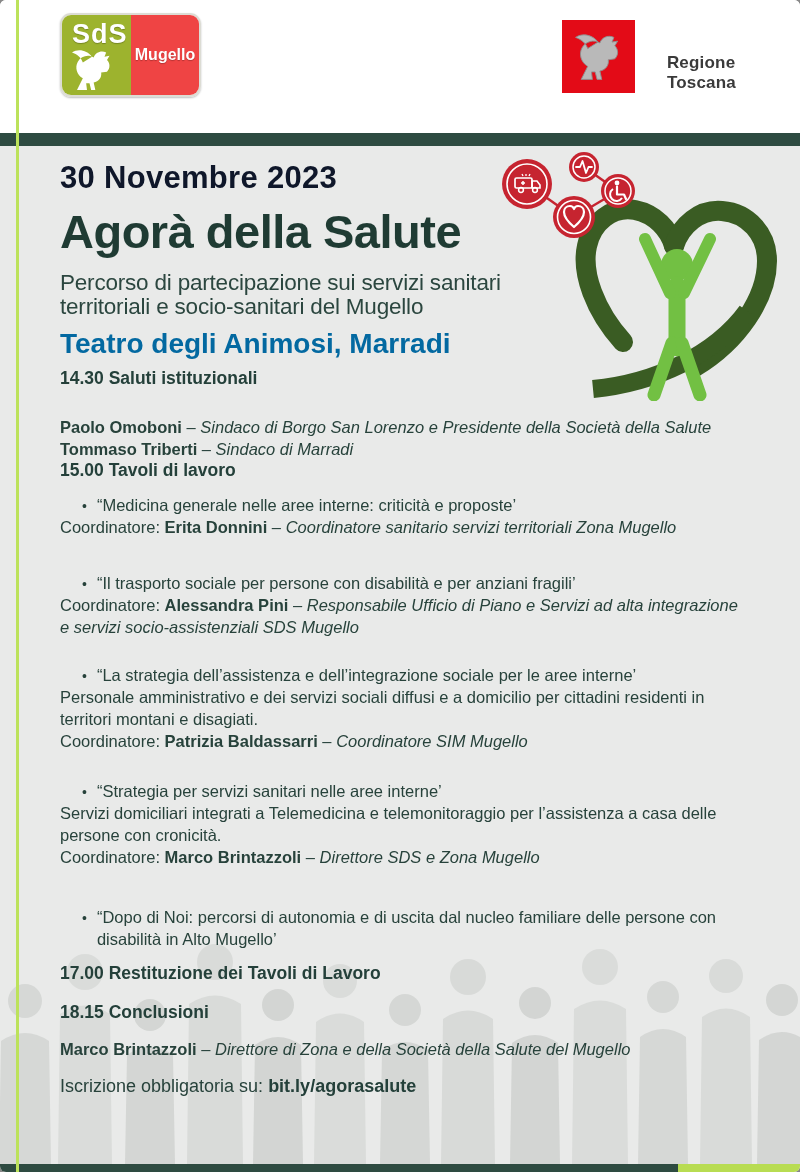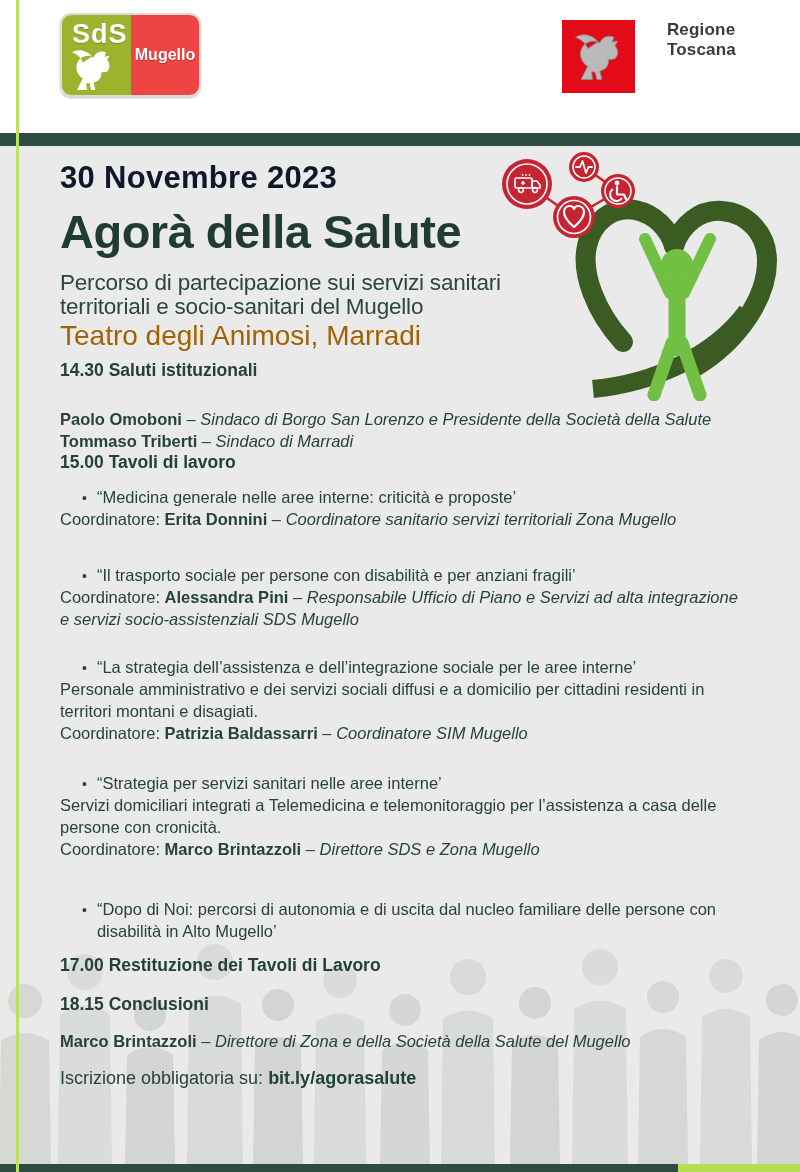--- a/index.html
+++ b/index.html
@@ -1,56 +1,56 @@
 <!DOCTYPE html>
 <html><head>
 <meta charset="utf-8">
 <style>
   * { margin:0; padding:0; box-sizing:border-box; }
   body { background:#888; }
   .page {
     width:800px; height:1172px; position:relative; overflow:hidden;
     background:#ffffff; font-family:"Liberation Sans", sans-serif;
-    margin:0 auto; color:#27423b;
+    margin:0 auto; color:#27423b;border-radius:6px;
   }
   
   .header-band { position:absolute; top:0; left:0; width:100%; height:133px; background:#ffffff; }
   .sds-logo {
     position:absolute; left:60px; top:13px; width:141px; height:84px;
     border-radius:11px; overflow:hidden; display:flex;
     border:2px solid #dcdcd4; box-shadow:0 1px 2px rgba(0,0,0,.25);
   }
   .sds-left { width:69px; background:#9db32e; position:relative; }
   .sds-acronym {
     position:absolute; top:4px; left:10px; color:#fff; font-weight:bold;
     font-size:27px; text-shadow:0 1px 1px rgba(0,0,0,.25); letter-spacing:1px;
   }
   .sds-horse { position:absolute; left:4px; bottom:0px; }
   .sds-right { flex:1; background:#ef4444; display:flex; align-items:center; justify-content:center; }
   .sds-region { color:#fff; font-weight:bold; font-size:16px; text-shadow:0 1px 1px rgba(0,0,0,.25); }
-  .toscana { position:absolute; left:562px; top:20px; display:flex; align-items:flex-start; gap:32px; }
+  .toscana { position:absolute; left:562px; top:20px; display:flex; align-items:flex-end; gap:32px; }
   .toscana-square { width:78px; height:73px; background:#e30b17; display:flex; align-items:center; justify-content:center; }
   .toscana-label { font-weight:bold; font-size:17px; color:#3a3a3a; letter-spacing:.2px; }
   
   .top-band { position:absolute; top:133px; left:0; width:100%; height:13px; background:#2e4b41; }
   .green-stripe { position:absolute; left:16px; top:0; width:3px; height:100%; background:#bce25b; z-index:30; }
   .bottom-band { position:absolute; bottom:0; left:0; width:100%; height:8px; display:flex; z-index:20; }
   .bb-dark { width:678px; background:#2e4b41; }
   .bb-light { flex:1; background:#b8dc52; }
   
   .panel { position:absolute; top:146px; left:0; right:0; bottom:8px; background:#e9eae9; }
   .crowd { position:absolute; bottom:0; left:0; z-index:0; }
   .content { position:relative; z-index:2; padding:14px 50px 0 60px; }
   
   .heart-logo { position:absolute; left:495px; top:-3px; width:300px; height:258px; z-index:1; }
   
   .date { font-size:31px; font-weight:700; color:#0f172a; letter-spacing:.3px; }
   .title { font-size:47px; font-weight:700; color:#1f3b33; margin-top:8px; letter-spacing:-.5px; }
   .subtitle { font-size:22.5px; line-height:1.08; margin-top:12px; max-width:470px; color:#2b463f; font-weight:400; letter-spacing:-.2px; }
-  .venue { font-size:28px; font-weight:400; margin-top:0; color:#a16207; }
+  .venue { font-size:28px; font-weight:700; margin-top:8px; color:#0369a1; }
   .time-h { font-size:17.5px; font-weight:700; color:#24403a; }
   .time-h.first { margin-top:8px; }
   .speakers { margin-top:28px; font-size:16.5px; line-height:1.33; }
   .speakers p, .coord, .desc, .closing-speaker { font-size:16.5px; line-height:1.33; }
   em { font-style:italic; }
   strong { font-weight:700; }
   .tavolo { max-width:695px; }
   .tavolo.t1 { margin-top:14px; }
   .tavolo.t2 { margin-top:34px; }
   .tavolo.t3 { margin-top:26px; }

